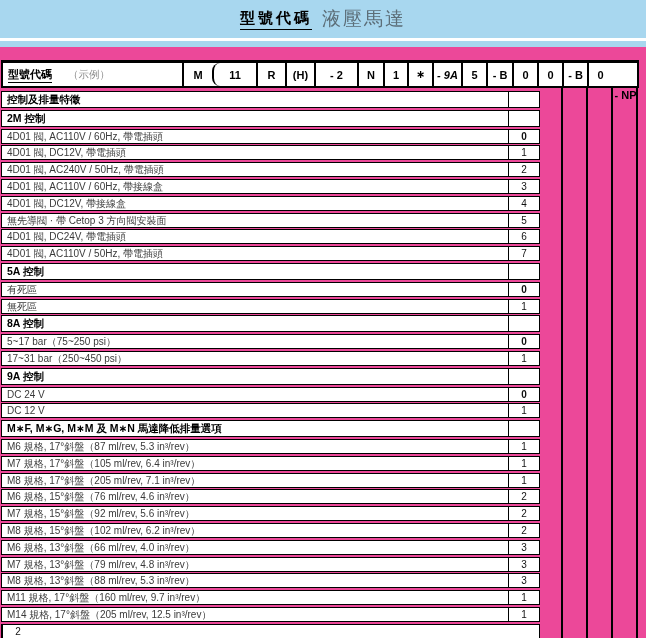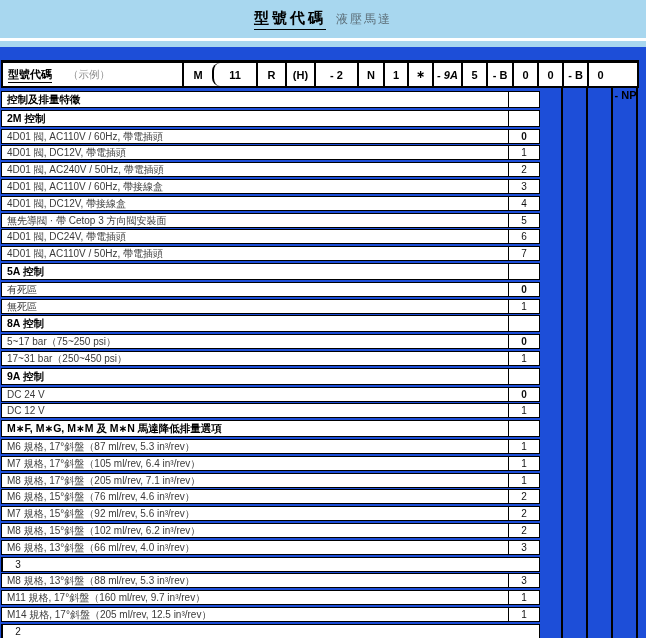--- a/index.html
+++ b/index.html
@@ -1,23 +1,23 @@
 <!DOCTYPE html>
 <html><head>
 <meta charset="utf-8">
 <style>
   html,body{margin:0;padding:0;background:#fff;}
   body{font-family:"Liberation Sans","DejaVu Sans",sans-serif;}
-  .page{position:relative;width:646px;height:638px;background:#1d4ed8;overflow:hidden;}
+  .page{position:relative;width:646px;height:638px;background:#ec4899;overflow:hidden;}
 
   
   .banner{position:absolute;left:0;top:0;width:646px;height:47px;background:#a8d7ef;}
   .banner-inner{position:absolute;left:0;top:0;width:100%;height:38px;display:flex;align-items:center;justify-content:center;}
   .banner-title{font-size:15px;font-weight:bold;color:#000;letter-spacing:3px;border-bottom:1.5px solid #000;padding-bottom:1px;}
-  .banner-subtitle{font-size:12px;color:#5c6e78;letter-spacing:2px;margin-left:10px;}
+  .banner-subtitle{font-size:19px;color:#5c6e78;letter-spacing:2px;margin-left:10px;}
   .banner-rule{position:absolute;left:0;top:38px;width:100%;height:2.5px;background:#fff;}
 
   
   .codebar{position:absolute;left:1px;top:60px;width:638px;height:28px;display:flex;
            border:2px solid #000;border-top-width:3px;box-sizing:border-box;background:#fff;}
   .code-label{flex:1;display:flex;align-items:center;padding-left:5px;white-space:nowrap;overflow:hidden;}
   .code-label .lb{font-size:11px;font-weight:bold;color:#000;border-bottom:1px solid #000;}
   .code-label .ln{font-size:10.5px;color:#8a8a8a;margin-left:16px;}
   .code-cell{flex:0 0 auto;border-left:2px solid #000;box-sizing:border-box;display:flex;
              align-items:center;justify-content:center;font-size:11px;font-weight:bold;color:#000;white-space:nowrap;}
@@ -175,20 +175,21 @@
       </div>
       <div class="row ">
         <div class="desc">M8 規格, 15°斜盤（102 ml/rev, 6.2 in³/rev）</div>
         <div class="val">2</div>
       </div>
       <div class="row ">
         <div class="desc">M6 規格, 13°斜盤（66 ml/rev, 4.0 in³/rev）</div>
         <div class="val">3</div>
       </div>
       <div class="row ">
+        <div class="desc">M7 規格, 13°斜盤（79 ml/rev, 4.8 in³/rev）</div>
         <div class="val">3</div>
       </div>
       <div class="row ">
         <div class="desc">M8 規格, 13°斜盤（88 ml/rev, 5.3 in³/rev）</div>
         <div class="val">3</div>
       </div>
       <div class="row ">
         <div class="desc">M11 規格, 17°斜盤（160 ml/rev, 9.7 in³/rev）</div>
         <div class="val">1</div>
       </div>

